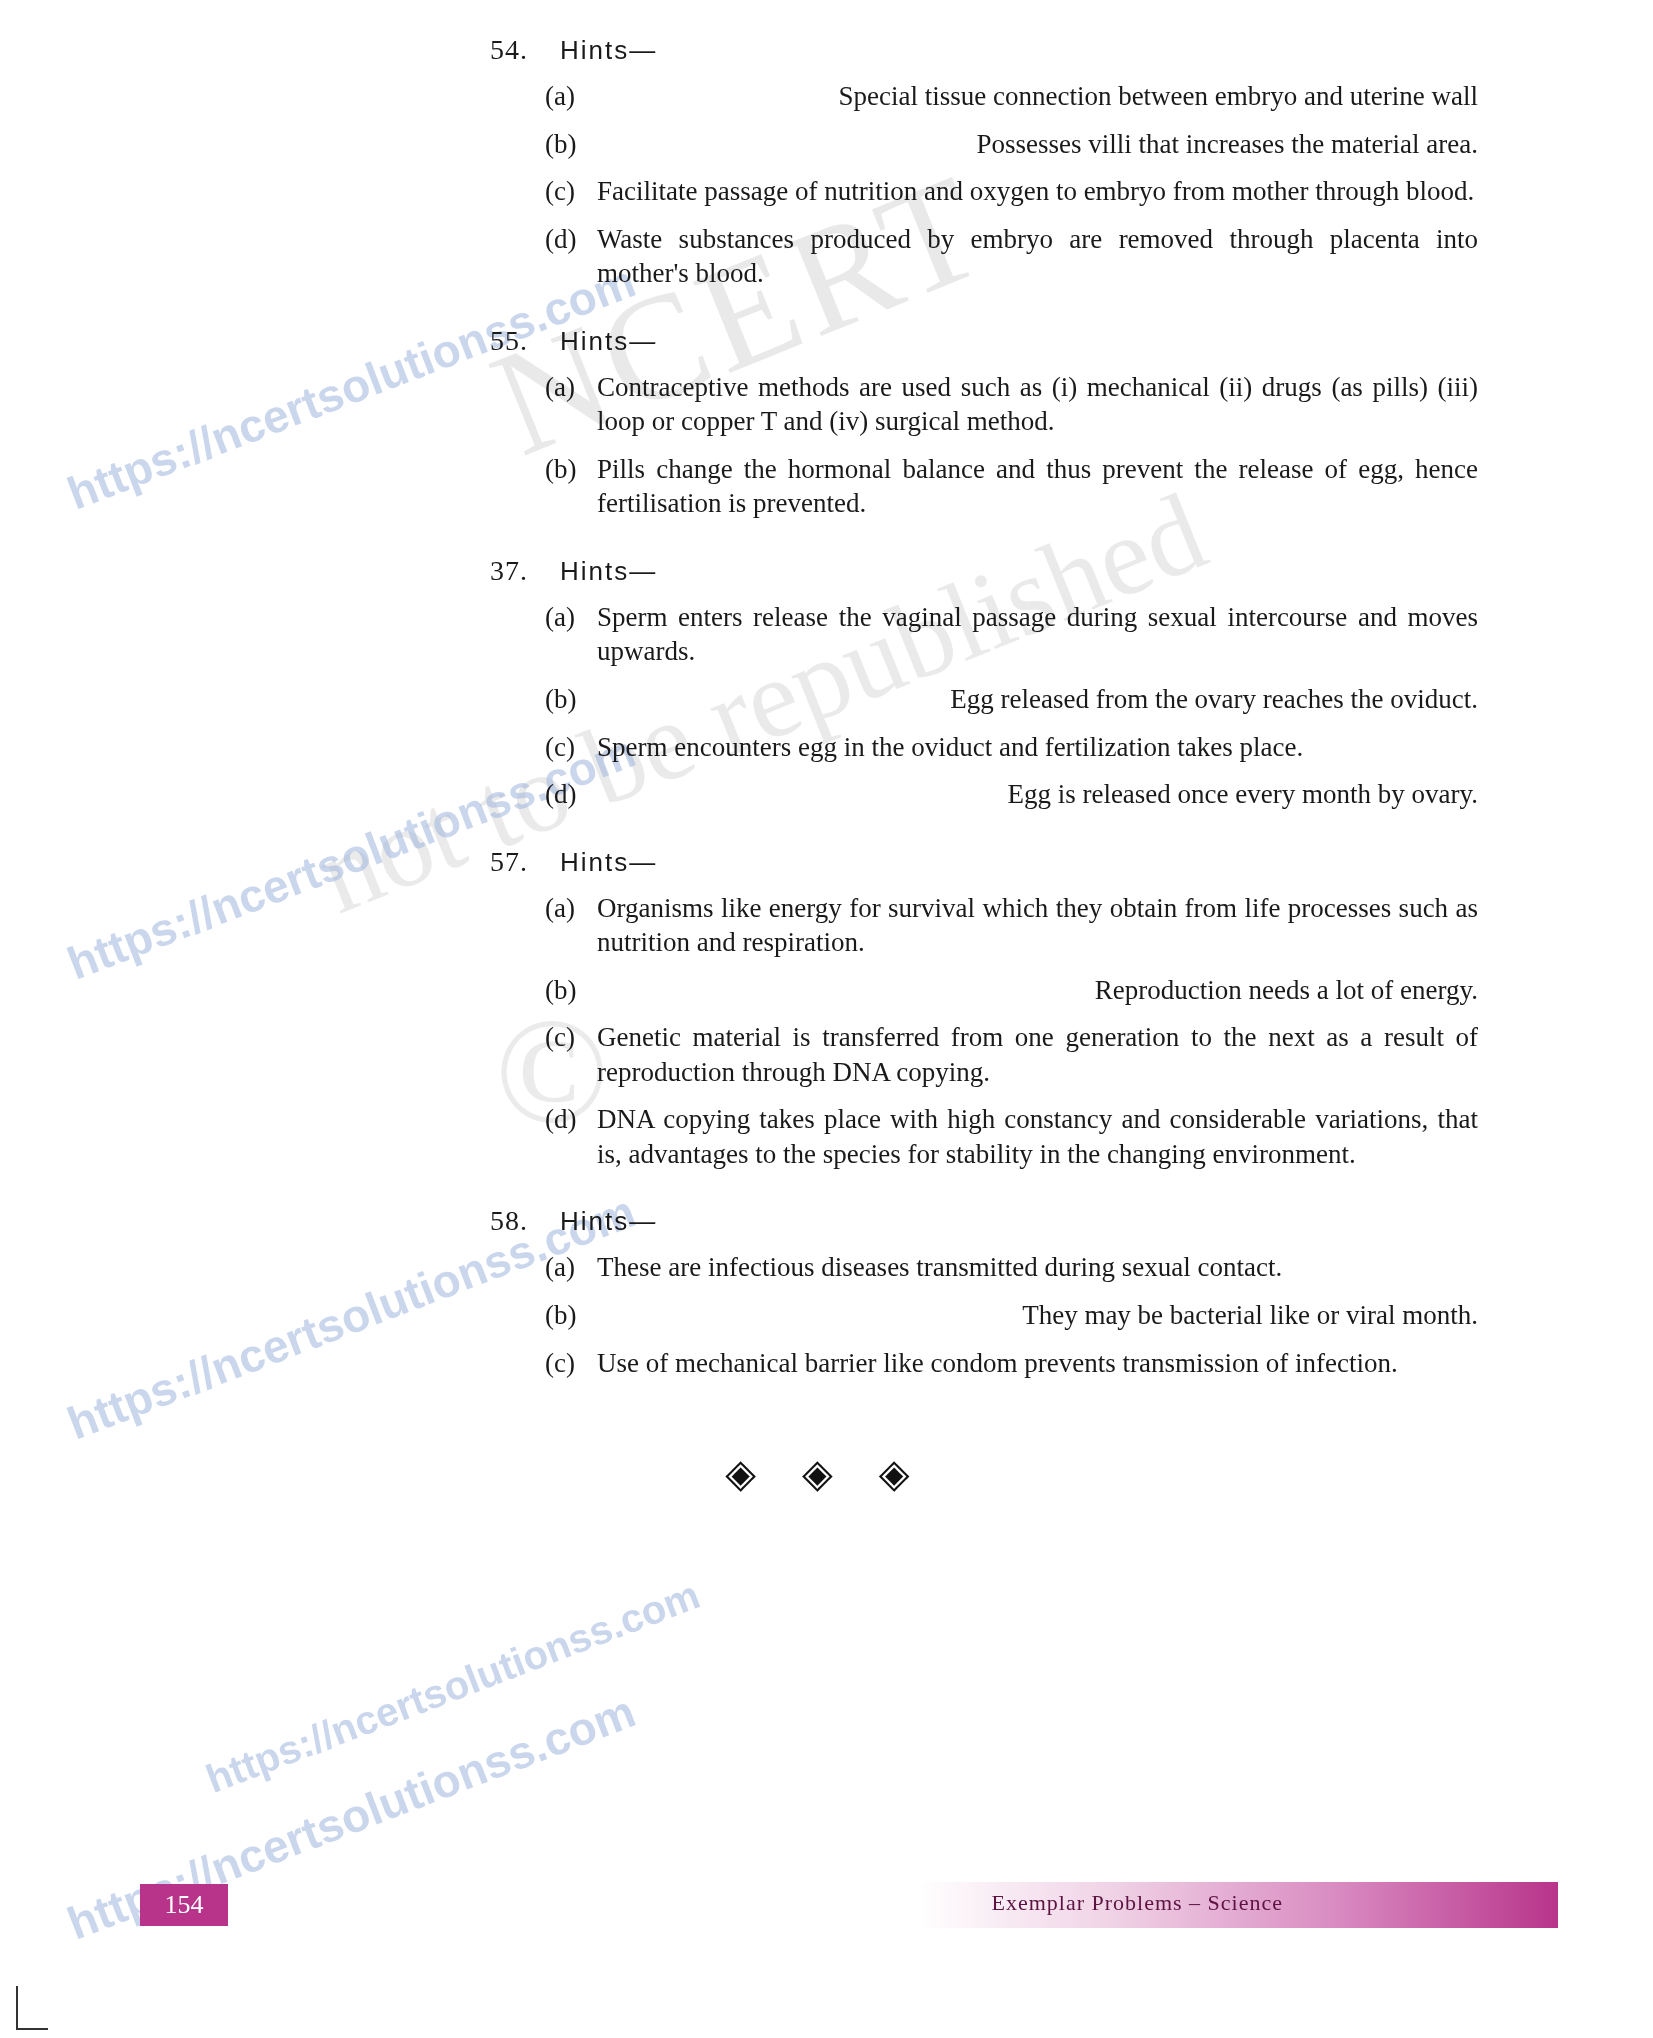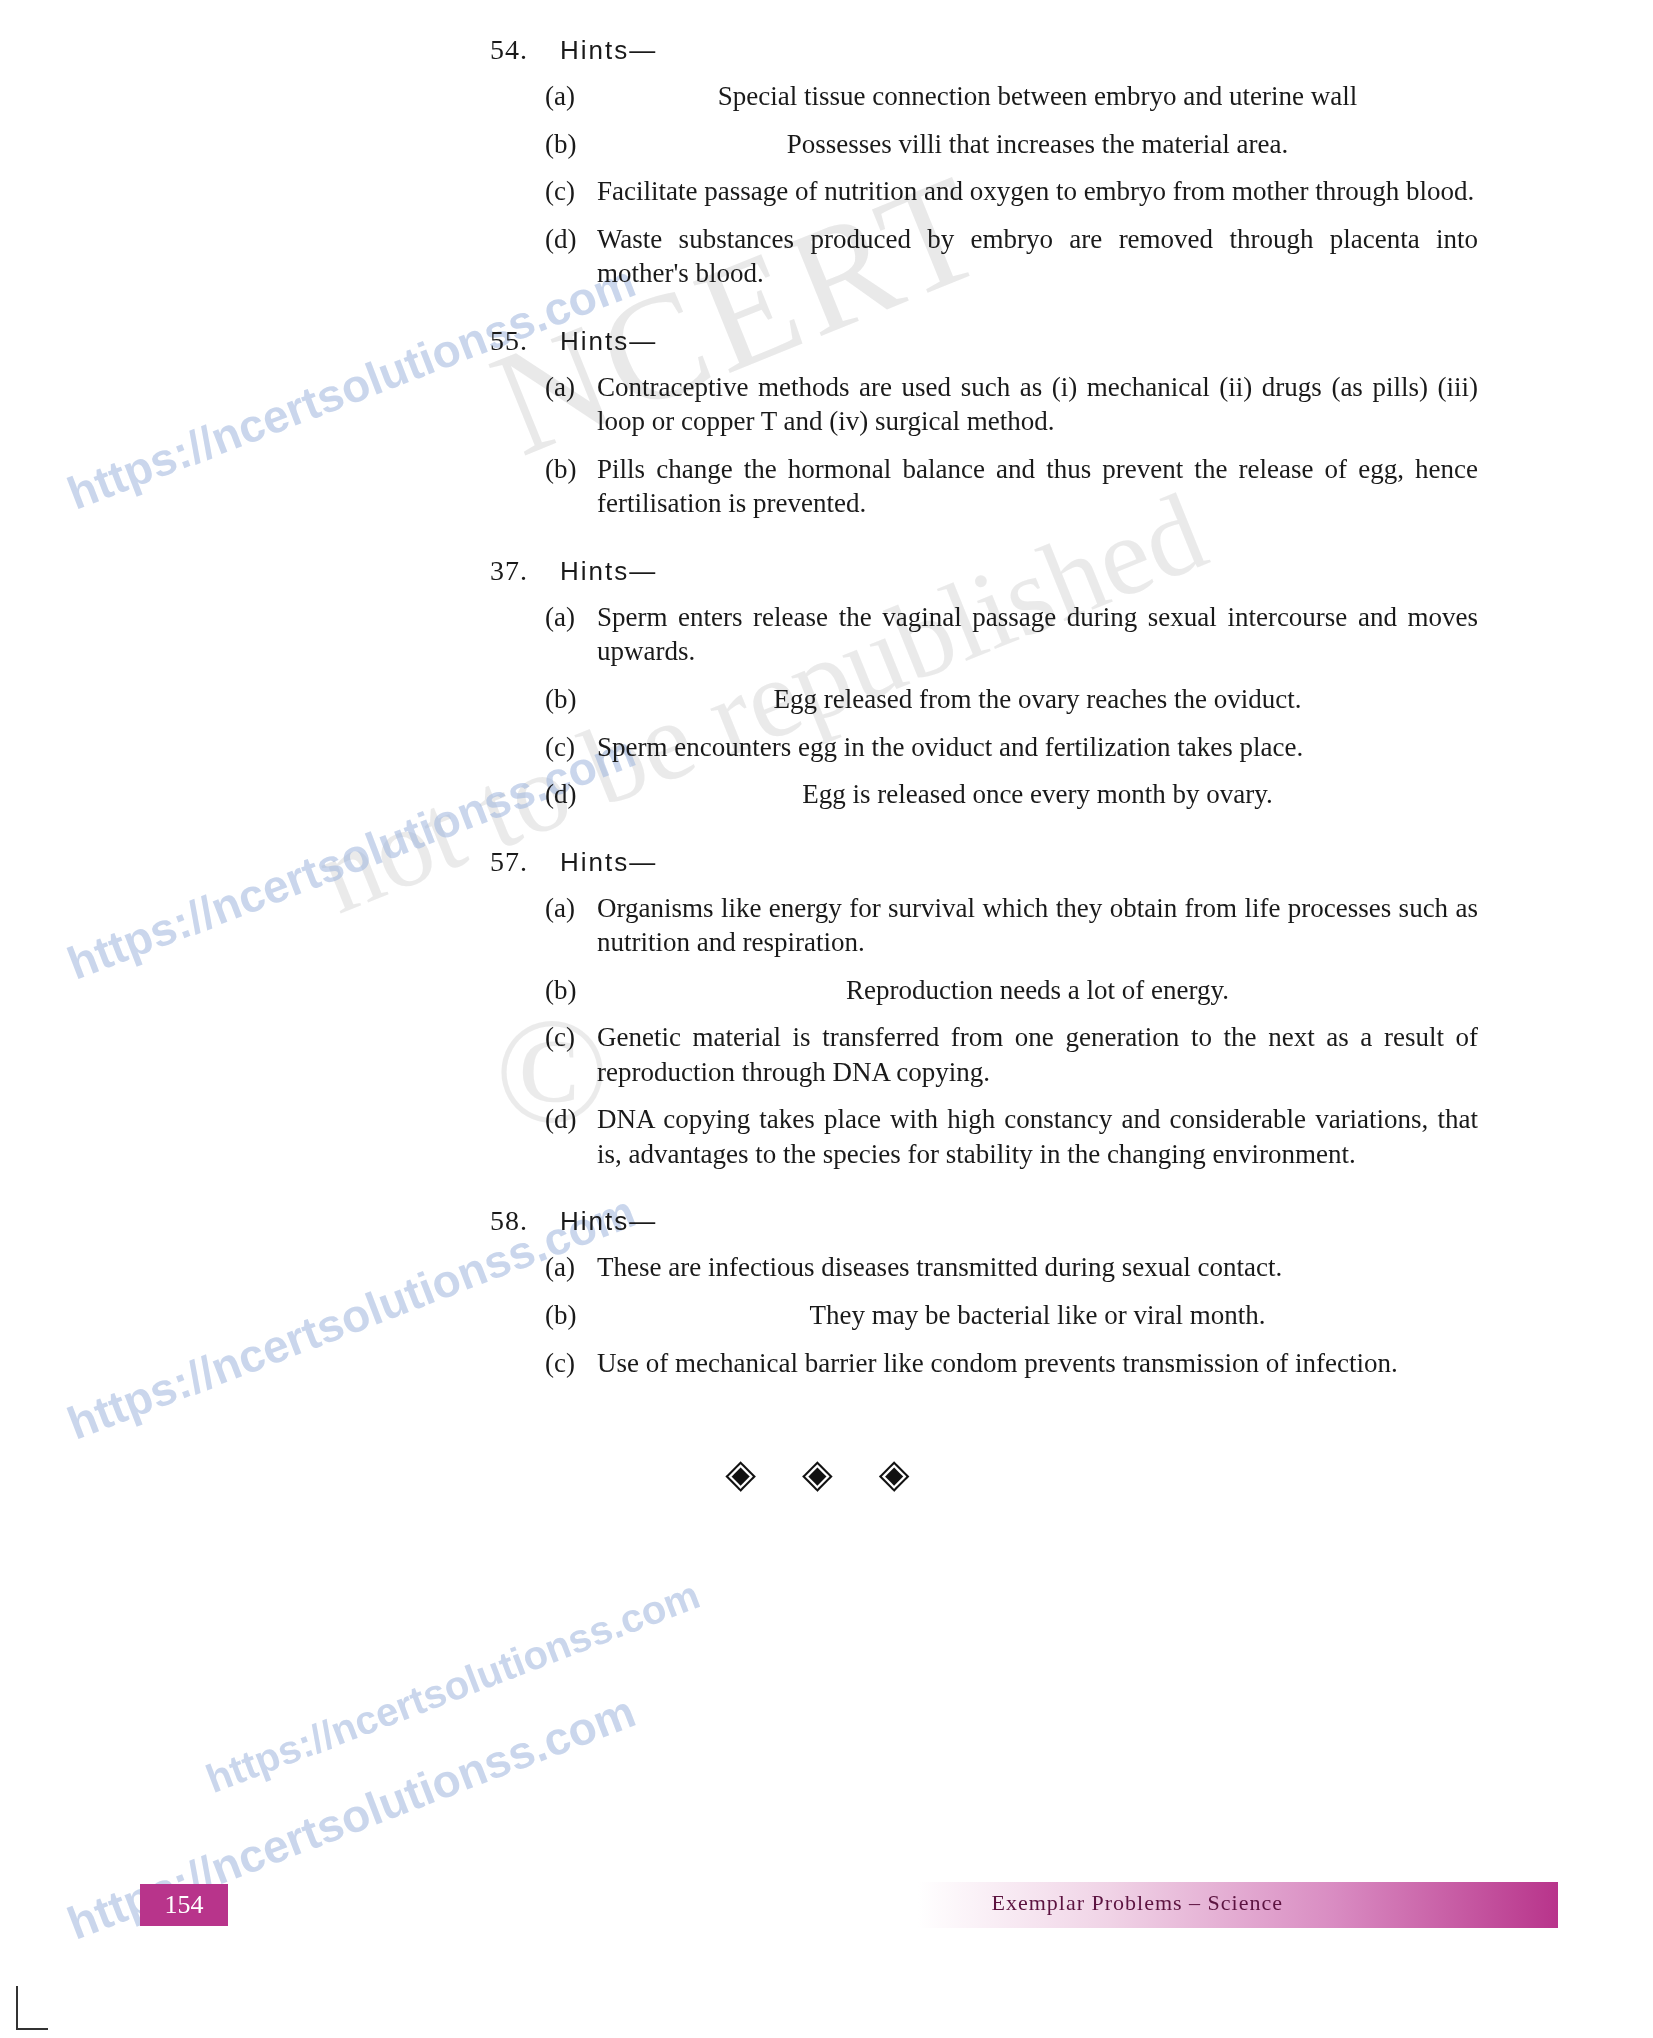--- a/index.html
+++ b/index.html
@@ -128,21 +128,21 @@
     font-size: 27px;
     font-family: "Liberation Serif", serif;
   }
   .sub-text {
     flex: 1;
     font-size: 27px;
     line-height: 1.28;
     text-align: justify;
     font-family: "Liberation Serif", serif;
   }
-  .sub-text.nojust { text-align: center; }
+  .sub-text.nojust { text-align: right; }
 
   .gap-lg { height: 34px; }
   .gap-sm { height: 20px; }
 
   
   .ornament {
     margin-top: 70px;
     text-align: center;
     letter-spacing: 18px;
     font-size: 40px;

